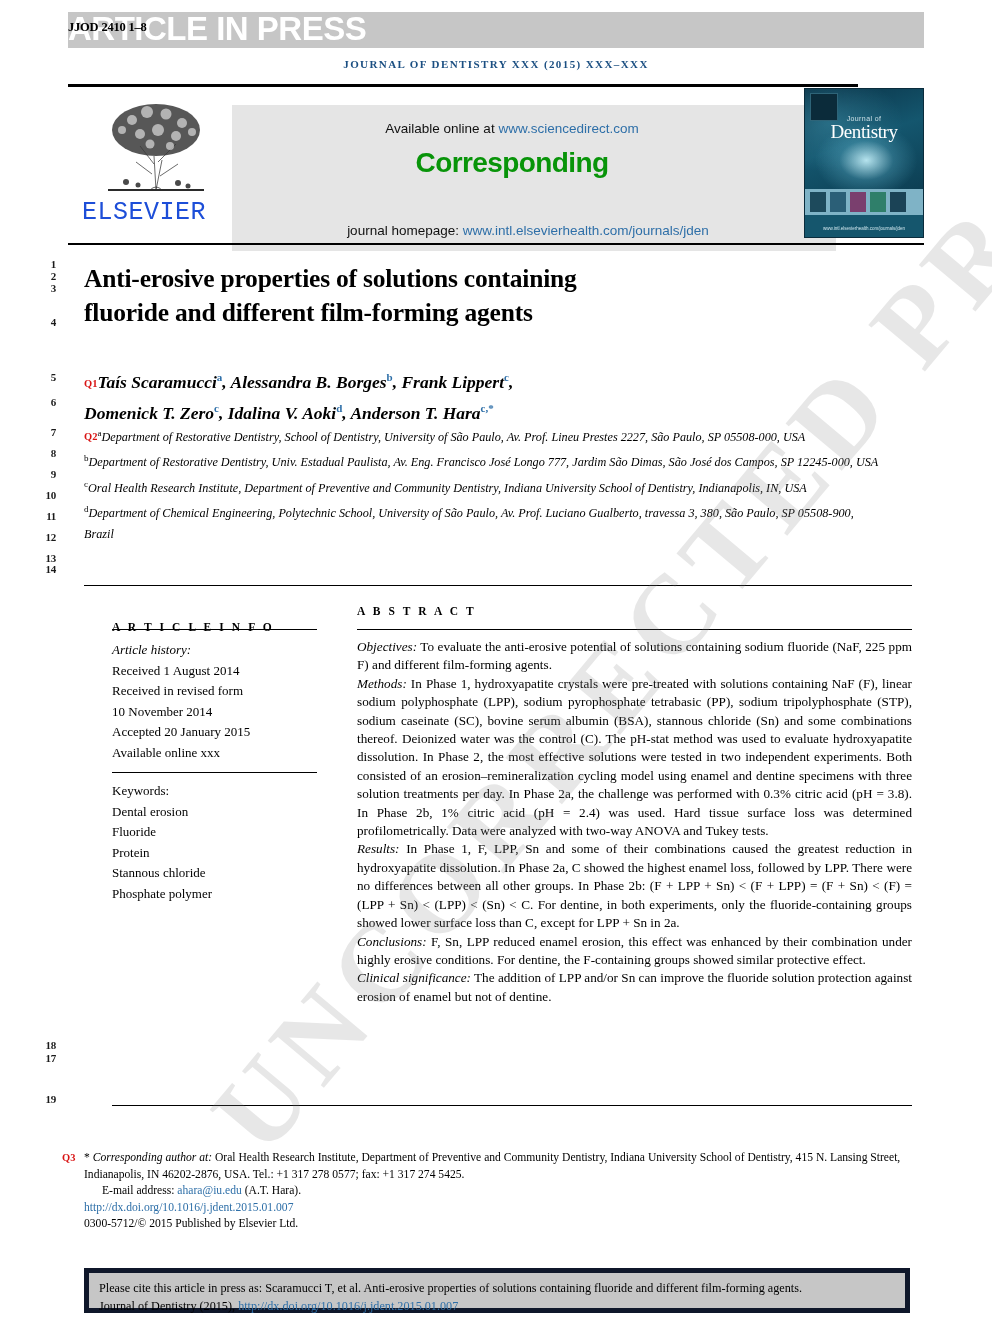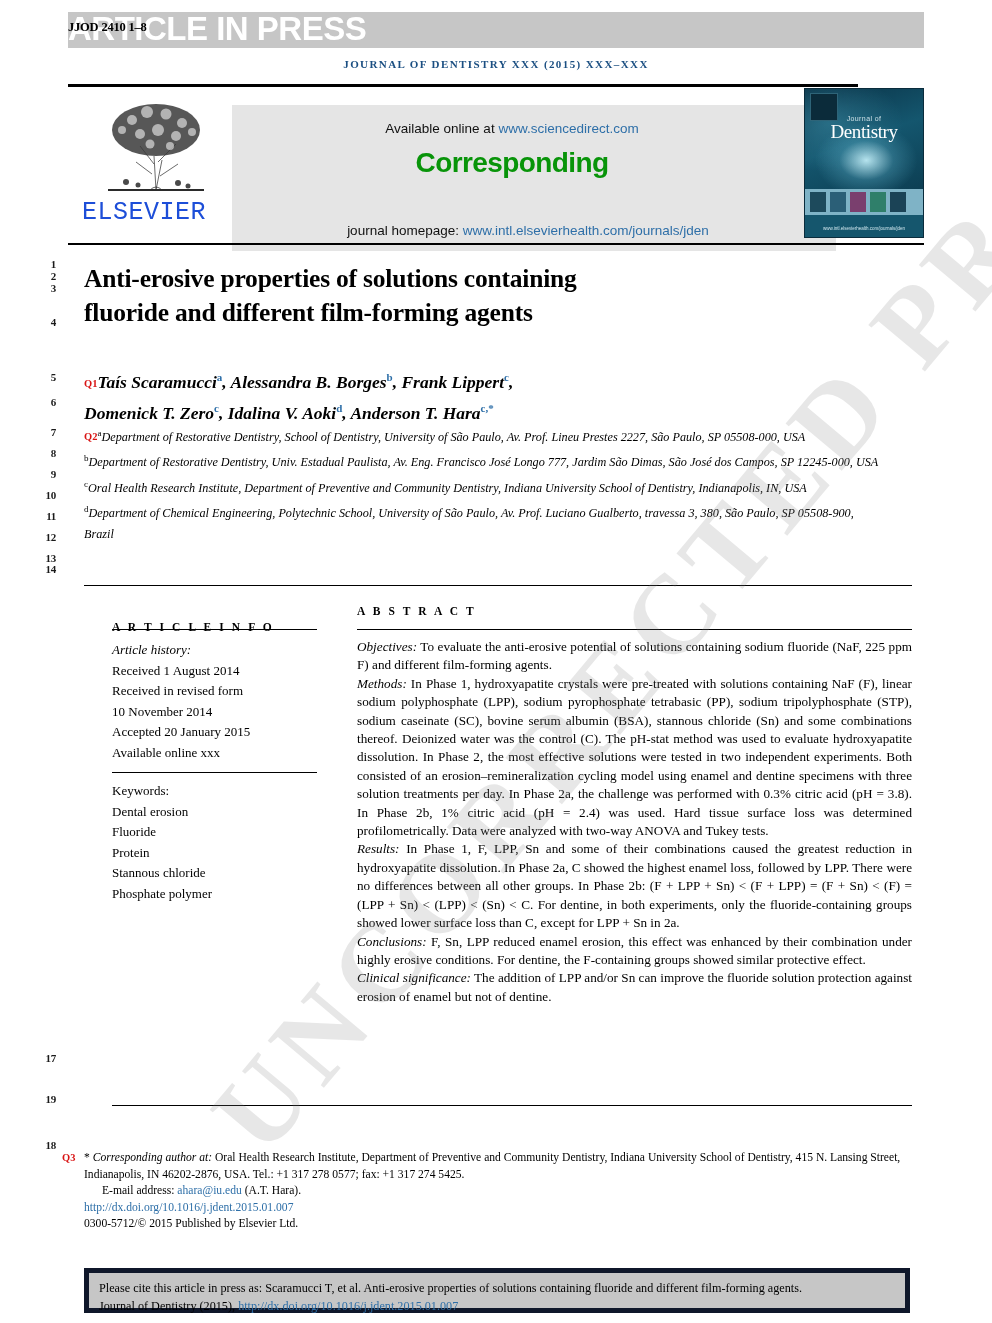--- a/index.html
+++ b/index.html
@@ -475,21 +475,21 @@
   <div class="lineno" style="top:426px">7</div>
   <div class="lineno" style="top:447px">8</div>
   <div class="lineno" style="top:468px">9</div>
   <div class="lineno" style="top:489px">10</div>
   <div class="lineno" style="top:510px">11</div>
   <div class="lineno" style="top:531px">12</div>
   <div class="lineno" style="top:552px">13</div>
   <div class="lineno" style="top:563px">14</div>
 
   <div class="lineno" style="top:1052px">17</div>
-  <div class="lineno" style="top:1139px">18</div>
+  <div class="lineno" style="top:1039px">18</div>
   <div class="lineno" style="top:1093px">19</div>
 
   <div id="title">
     <div>Anti-erosive properties of solutions containing</div>
     <div>fluoride and different film-forming agents</div>
   </div>
 
   <div id="authors">
     <span class="qmark">Q1</span><span>Taís Scaramucci</span><span class="sup">a</span><span>, </span><span>Alessandra B. Borges</span><span class="sup">b</span><span>, </span><span>Frank Lippert</span><span class="sup">c</span><span>,</span><br><span>Domenick T. Zero</span><span class="sup">c</span><span>, </span><span>Idalina V. Aoki</span><span class="sup">d</span><span>, </span><span>Anderson T. Hara</span><span class="sup-star">c,*</span>
   </div>

